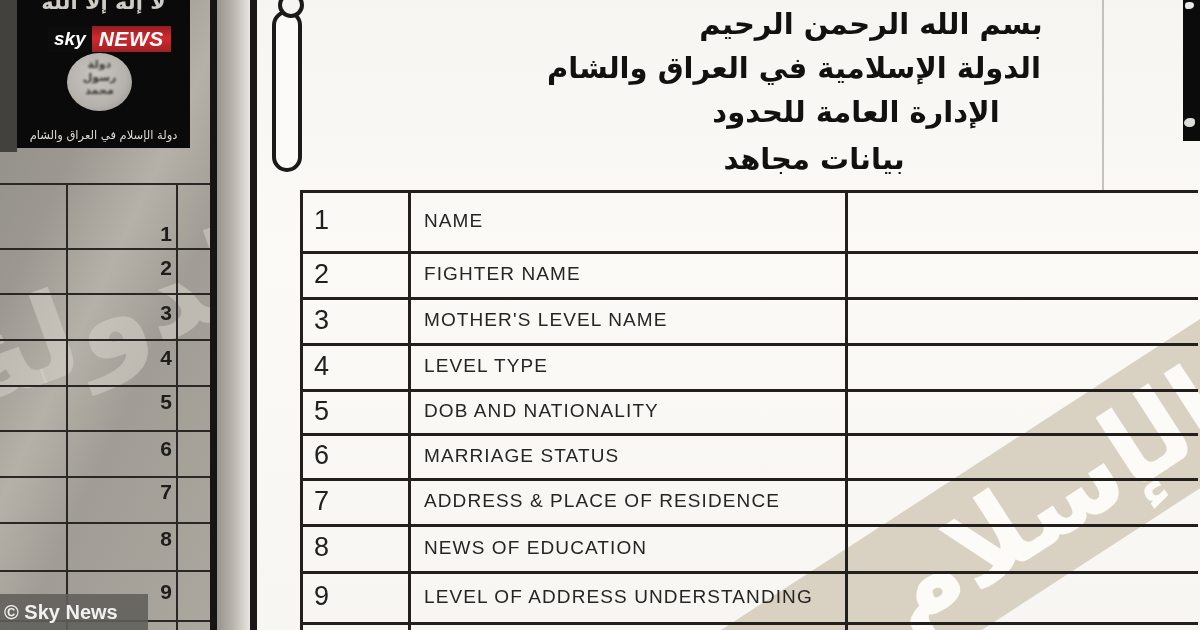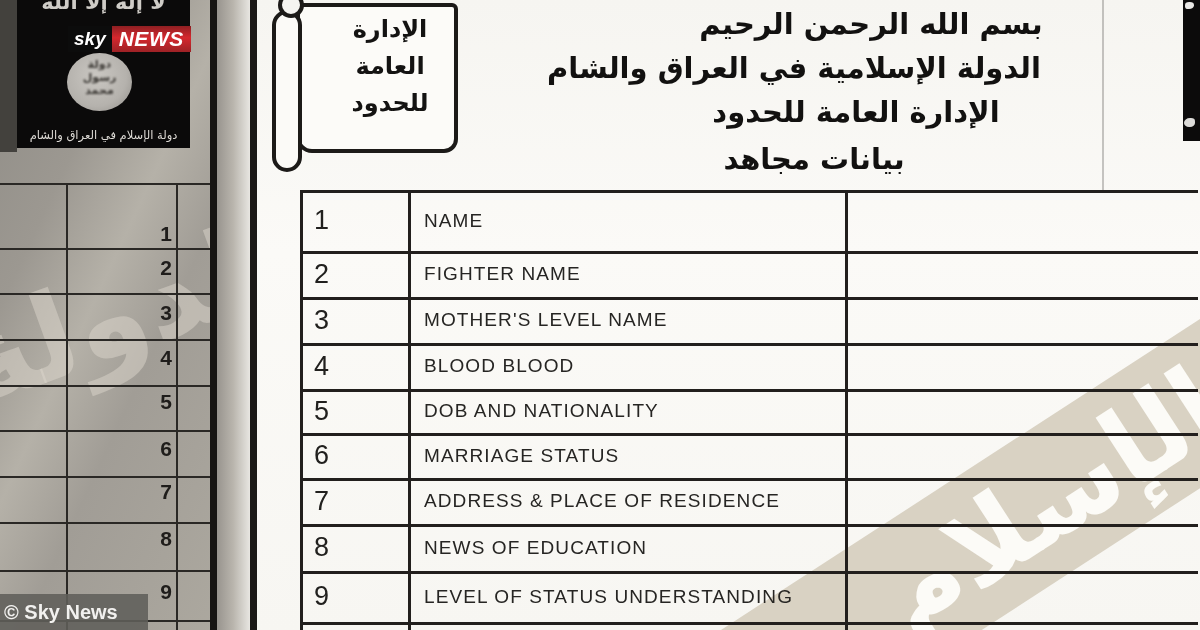--- a/index.html
+++ b/index.html
@@ -72,21 +72,21 @@
   
   .mt-hline{background:#221f1d;height:3px;}
   .mt-vline{background:#221f1d;width:3px;}
   .m-row{position:absolute;left:300px;width:898px;display:flex;align-items:center;}
   .m-num{position:absolute;left:14px;width:60px;font-size:27px;color:#21201e;}
   .m-label{position:absolute;left:124px;width:420px;font-size:19px;letter-spacing:1.1px;
     color:#262523;}
   .m-value{position:absolute;left:545px;width:350px;font-size:19px;color:#262523;}
 
   
-  .sky-logo{left:68px;top:26px;height:26px;display:flex;font-style:italic;font-weight:bold;}
+  .sky-logo{left:48px;top:26px;height:26px;display:flex;font-style:italic;font-weight:bold;}
   .sky-box{background:#0c0c0c;color:#fff;font-size:19px;line-height:26px;padding:0 6px;}
   .news-box{background:linear-gradient(180deg,#8e1f22 0%,#d5282e 45%,#9e2226 100%);
     color:#fff;font-size:21px;line-height:26px;padding:0 7px;letter-spacing:0.5px;}
   .copyright-bar{left:0;top:594px;width:148px;height:36px;background:rgba(96,94,90,0.88);
     color:#f2f1ef;font-size:20px;font-weight:bold;line-height:36px;padding-left:4px;
     box-sizing:border-box;}
 </style>
 </head>
 <body>
 
@@ -141,25 +141,20 @@
     <span>الإسلام</span>
   </div>
 
   <div class="abs doc-header">
       <div class="header-line">بسم الله الرحمن الرحيم</div>
       <div class="header-line">الدولة الإسلامية في العراق والشام</div>
       <div class="header-line">الإدارة العامة للحدود</div>
       <div class="header-line">بيانات مجاهد</div>
     </div>
 
-  <div class="abs banner-rect">
-      <div class="banner-line">الإدارة</div>
-      <div class="banner-line">العامة</div>
-      <div class="banner-line">للحدود</div>
-    </div>
   <div class="abs scroll-roll"></div>
   <div class="abs scroll-curl"></div>
 
   <div class="abs tr-black-box">
     <div class="abs tr-mark1"></div>
     <div class="abs tr-mark2"></div>
   </div>
 
   <div>
       <div class="mt-hline" style="position: absolute; left: 300px; top: 190px; width: 898px;"></div>
@@ -187,21 +182,21 @@
         <div class="m-label">FIGHTER NAME</div>
         <div class="m-value"></div>
       </div>
       <div class="m-row" style="position: absolute; left: 300px; top: 297px; width: 898px; height: 46px;">
         <div class="m-num">3</div>
         <div class="m-label">MOTHER'S LEVEL NAME</div>
         <div class="m-value"></div>
       </div>
       <div class="m-row" style="position: absolute; left: 300px; top: 343px; width: 898px; height: 46px;">
         <div class="m-num">4</div>
-        <div class="m-label">BLOOD BLOOD</div>
+        <div class="m-label">LEVEL TYPE</div>
         <div class="m-value"></div>
       </div>
       <div class="m-row" style="position: absolute; left: 300px; top: 389px; width: 898px; height: 44px;">
         <div class="m-num">5</div>
         <div class="m-label">DOB AND NATIONALITY</div>
         <div class="m-value"></div>
       </div>
       <div class="m-row" style="position: absolute; left: 300px; top: 433px; width: 898px; height: 45px;">
         <div class="m-num">6</div>
         <div class="m-label">MARRIAGE STATUS</div>
@@ -212,21 +207,21 @@
         <div class="m-label">ADDRESS &amp; PLACE OF RESIDENCE</div>
         <div class="m-value"></div>
       </div>
       <div class="m-row" style="position: absolute; left: 300px; top: 524px; width: 898px; height: 47px;">
         <div class="m-num">8</div>
         <div class="m-label">NEWS OF EDUCATION</div>
         <div class="m-value"></div>
       </div>
       <div class="m-row" style="position: absolute; left: 300px; top: 571px; width: 898px; height: 51px;">
         <div class="m-num">9</div>
-        <div class="m-label">LEVEL OF STATUS UNDERSTANDING</div>
+        <div class="m-label">LEVEL OF ADDRESS UNDERSTANDING</div>
         <div class="m-value"></div>
       </div>
     </div>
 
   <div class="abs sky-logo">
     <div class="sky-box">sky</div>
     <div class="news-box">NEWS</div>
   </div>
   <div class="abs copyright-bar">© Sky News</div>
 

